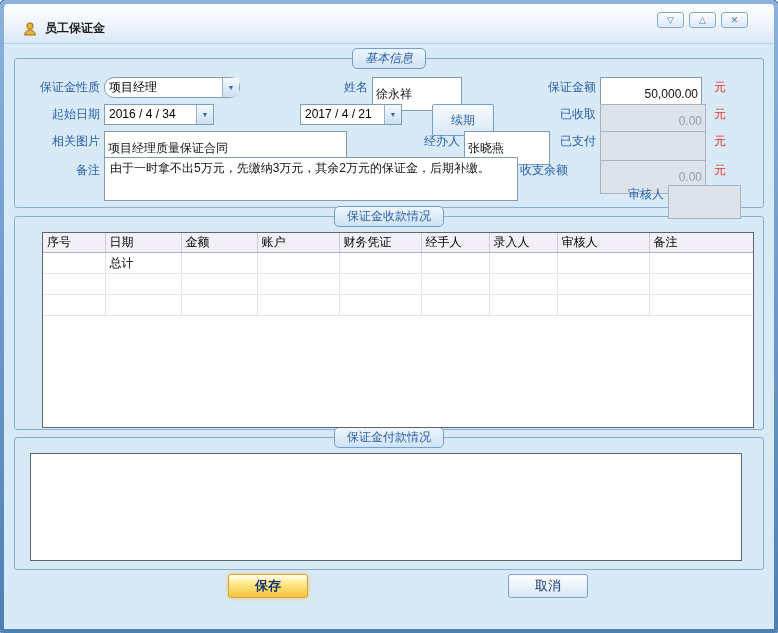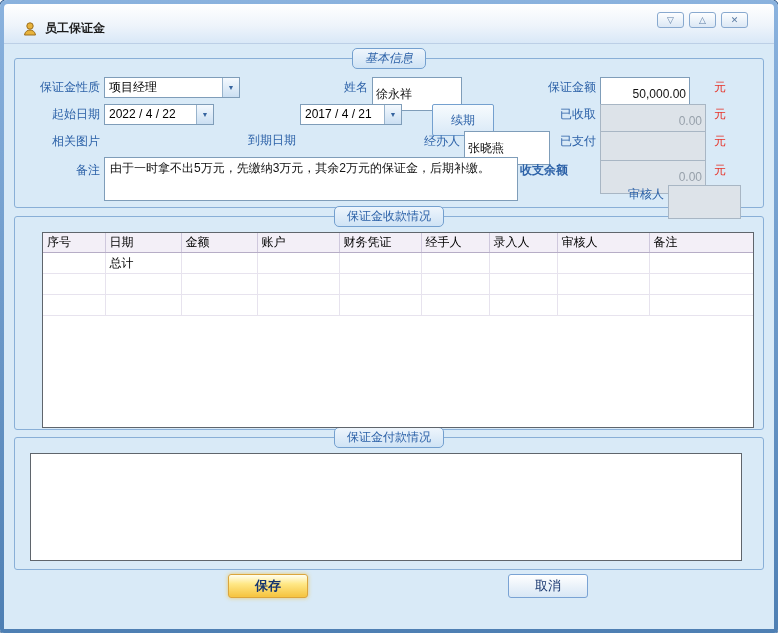--- a/index.html
+++ b/index.html
@@ -72,45 +72,45 @@
     color:#36649f; font-size:7px;
     display:flex; align-items:center; justify-content:center; cursor:pointer;
   }
   .remarkbox {
     position:absolute; left:104px; top:157px; width:414px; height:44px;
     border:1px solid #7f9db9; background:#fff;
     font-size:12px; line-height:16px; padding:2px 5px; color:#111; overflow:hidden;
   }
   
   #lbl-nature  { left:20px;  top:77px;  width:80px; }
-  #cb-nature   { left:104px; top:77px;  width:136px; }
+  #cb-nature   { left:104px; top:77px;  width:136px;border-radius:10px; }
   #lbl-name    { left:300px; top:77px;  width:68px; }
   #in-name     { left:372px; top:77px;  width:90px; }
   #lbl-amount  { left:516px; top:77px;  width:80px; }
-  #in-amount   { left:600px; top:77px;  width:90px; }
+  #in-amount   { left:600px; top:77px;  width:102px; }
   #u1          { left:714px; top:77px; }
   #lbl-start   { left:20px;  top:104px; width:80px; }
   #cb-start    { left:104px; top:104px; width:110px; }
   #lbl-end     { left:230px; top:104px; width:66px;margin-top:26px; }
   #cb-end      { left:300px; top:104px; width:102px; }
   #btn-renew   { position:absolute; left:432px; top:104px; width:62px; height:32px;
                  background:linear-gradient(#f7fbfe,#d9e9f7); border:1px solid #74a0cf;
                  border-radius:2px; color:#2d62a8; font-size:12px; cursor:pointer; font-family:inherit; }
   #lbl-received{ left:516px; top:104px; width:80px; }
   #in-received { left:600px; top:104px; width:106px; }
   #u2          { left:714px; top:104px; }
   #lbl-image   { left:20px;  top:131px; width:80px; }
   #in-image    { left:104px; top:131px; width:243px; }
   #lbl-handler { left:400px; top:131px; width:60px; }
   #in-handler  { left:464px; top:131px; width:86px; }
   #lbl-paid    { left:516px; top:131px; width:80px; }
   #in-paid     { left:600px; top:131px; width:106px; }
   #u3          { left:714px; top:131px; }
   #lbl-remark  { left:20px;  top:160px; width:80px; }
-  #lbl-balance { left:488px; top:160px; width:80px;font-weight:bold; }
+  #lbl-balance { left:488px; top:160px; width:80px; }
   #in-balance  { left:600px; top:160px; width:106px; }
   #u4          { left:714px; top:160px; }
   #lbl-auditor { left:602px; top:184px; width:62px; }
   #in-auditor  { left:668px; top:185px; width:73px; height:19px; }
   
   .tblwrap {
     position:absolute; left:42px; top:232px; width:712px; height:196px;
     background:#fff; border:1px solid #5f656c; overflow:hidden;
   }
   table.grid { width:100%; border-collapse:collapse; table-layout:fixed; }
@@ -184,34 +184,35 @@
     <span class="carrow">▼</span>
   </div>
   <span class="lbl" id="lbl-name">姓名</span>
   <input class="val" id="in-name" value="徐永祥" style="">
   <span class="lbl" id="lbl-amount">保证金额</span>
   <input class="val right" id="in-amount" value="50,000.00" style="">
   <span class="unit" id="u1">元</span>
 
   <span class="lbl" id="lbl-start">起始日期</span>
   <div class="combo" id="cb-start">
-    <span class="ctext">2022 / 4 / 22</span>
+    <span class="ctext">2016 / 4 / 34</span>
     <span class="carrow">▼</span>
   </div>
   <span class="lbl" id="lbl-end">到期日期</span>
   <div class="combo" id="cb-end">
     <span class="ctext">2017 / 4 / 21</span>
     <span class="carrow">▼</span>
   </div>
   <button id="btn-renew">续期</button>
   <span class="lbl" id="lbl-received">已收取</span>
   <input class="val dis right" id="in-received" readonly="" value="0.00" style="">
   <span class="unit" id="u2">元</span>
 
   <span class="lbl" id="lbl-image">相关图片</span>
+  <input class="val" id="in-image" value="项目经理质量保证合同" style="">
   <span class="lbl" id="lbl-handler">经办人</span>
   <input class="val" id="in-handler" value="张晓燕" style="">
   <span class="lbl" id="lbl-paid">已支付</span>
   <input class="val dis right" id="in-paid" readonly="" value="" style="">
   <span class="unit" id="u3">元</span>
 
   <span class="lbl" id="lbl-remark">备注</span>
   <div class="remarkbox">由于一时拿不出5万元，先缴纳3万元，其余2万元的保证金，后期补缴。</div>
   <span class="lbl" id="lbl-balance">收支余额</span>
   <input class="val dis right" id="in-balance" readonly="" value="0.00" style="">

